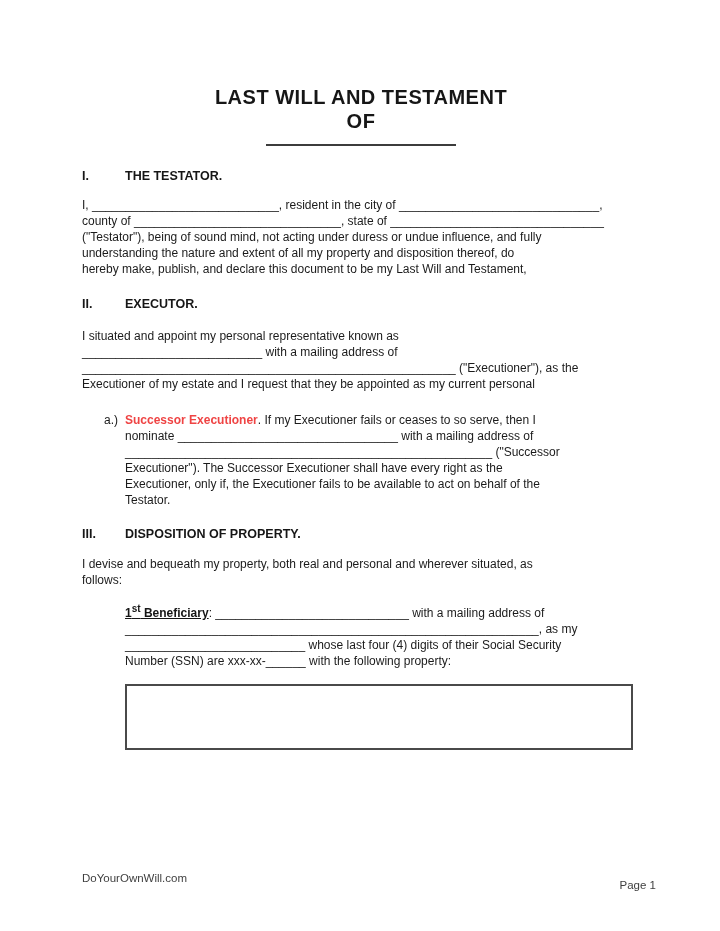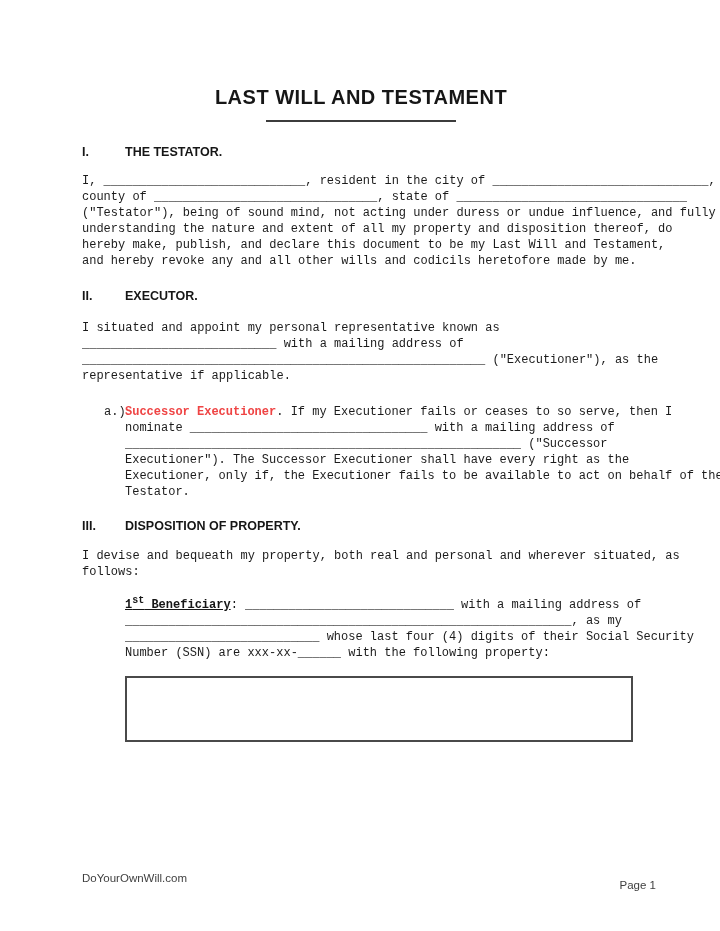--- a/index.html
+++ b/index.html
@@ -47,21 +47,21 @@
   .hr-1 { margin-top: 22px; }
   .hr-2 { margin-top: 19px; }
   .hr-3 { margin-top: 18px; }
   .para {
     font-size: 12px;
     line-height: 16px;
   }
   .p-1 { margin-top: 13px; }
   .p-2 { margin-top: 16px; }
   .p-3 { margin-top: 14px; }
-  .ln { white-space: pre; font-family: Liberation Mono, monospace; }
+  .ln { white-space: pre; }
   .sub-block {
     position: relative;
     margin-left: 43px;
     margin-top: 20px;
     font-size: 12px;
     line-height: 16px;
   }
   .marker {
     position: absolute;
     left: -21px;
@@ -109,45 +109,45 @@
   }
 </style>
 </head>
 <body>
 
 <div class="page">
   <div class="content">
 
     <div class="title">
       <div>LAST WILL AND TESTAMENT</div>
+      <div>OF</div>
     </div>
     <div class="of-underline"></div>
 
     <div class="heading-row hr-1">
       <span class="h-num">I.</span>
       <span>THE TESTATOR.</span>
     </div>
     <div class="para p-1">
       <div class="ln">I, ____________________________, resident in the city of ______________________________,</div>
       <div class="ln">county of _______________________________, state of ________________________________</div>
       <div class="ln">("Testator"), being of sound mind, not acting under duress or undue influence, and fully</div>
       <div class="ln">understanding the nature and extent of all my property and disposition thereof, do</div>
       <div class="ln">hereby make, publish, and declare this document to be my Last Will and Testament,</div>
-      <div class="ln">and hereby revoke any and all other wills and codicils heretofore made by me.</div>
     </div>
 
     <div class="heading-row hr-2">
       <span class="h-num">II.</span>
       <span>EXECUTOR.</span>
     </div>
     <div class="para p-2">
       <div class="ln">I situated and appoint my personal representative known as</div>
       <div class="ln">___________________________ with a mailing address of</div>
       <div class="ln">________________________________________________________ ("Executioner"), as the</div>
-      <div class="ln">representative if applicable.</div>
+      <div class="ln">Executioner of my estate and I request that they be appointed as my current personal</div>
     </div>
 
     <div class="sub-block">
       <div class="ln"><span class="marker">a.)</span><span class="bold">Successor Executioner</span><span>. If my Executioner fails or ceases to so serve, then I</span></div>
       <div class="ln">nominate _________________________________ with a mailing address of</div>
       <div class="ln">_______________________________________________________ ("Successor</div>
       <div class="ln">Executioner"). The Successor Executioner shall have every right as the</div>
       <div class="ln">Executioner, only if, the Executioner fails to be available to act on behalf of the</div>
       <div class="ln">Testator.</div>
     </div>

